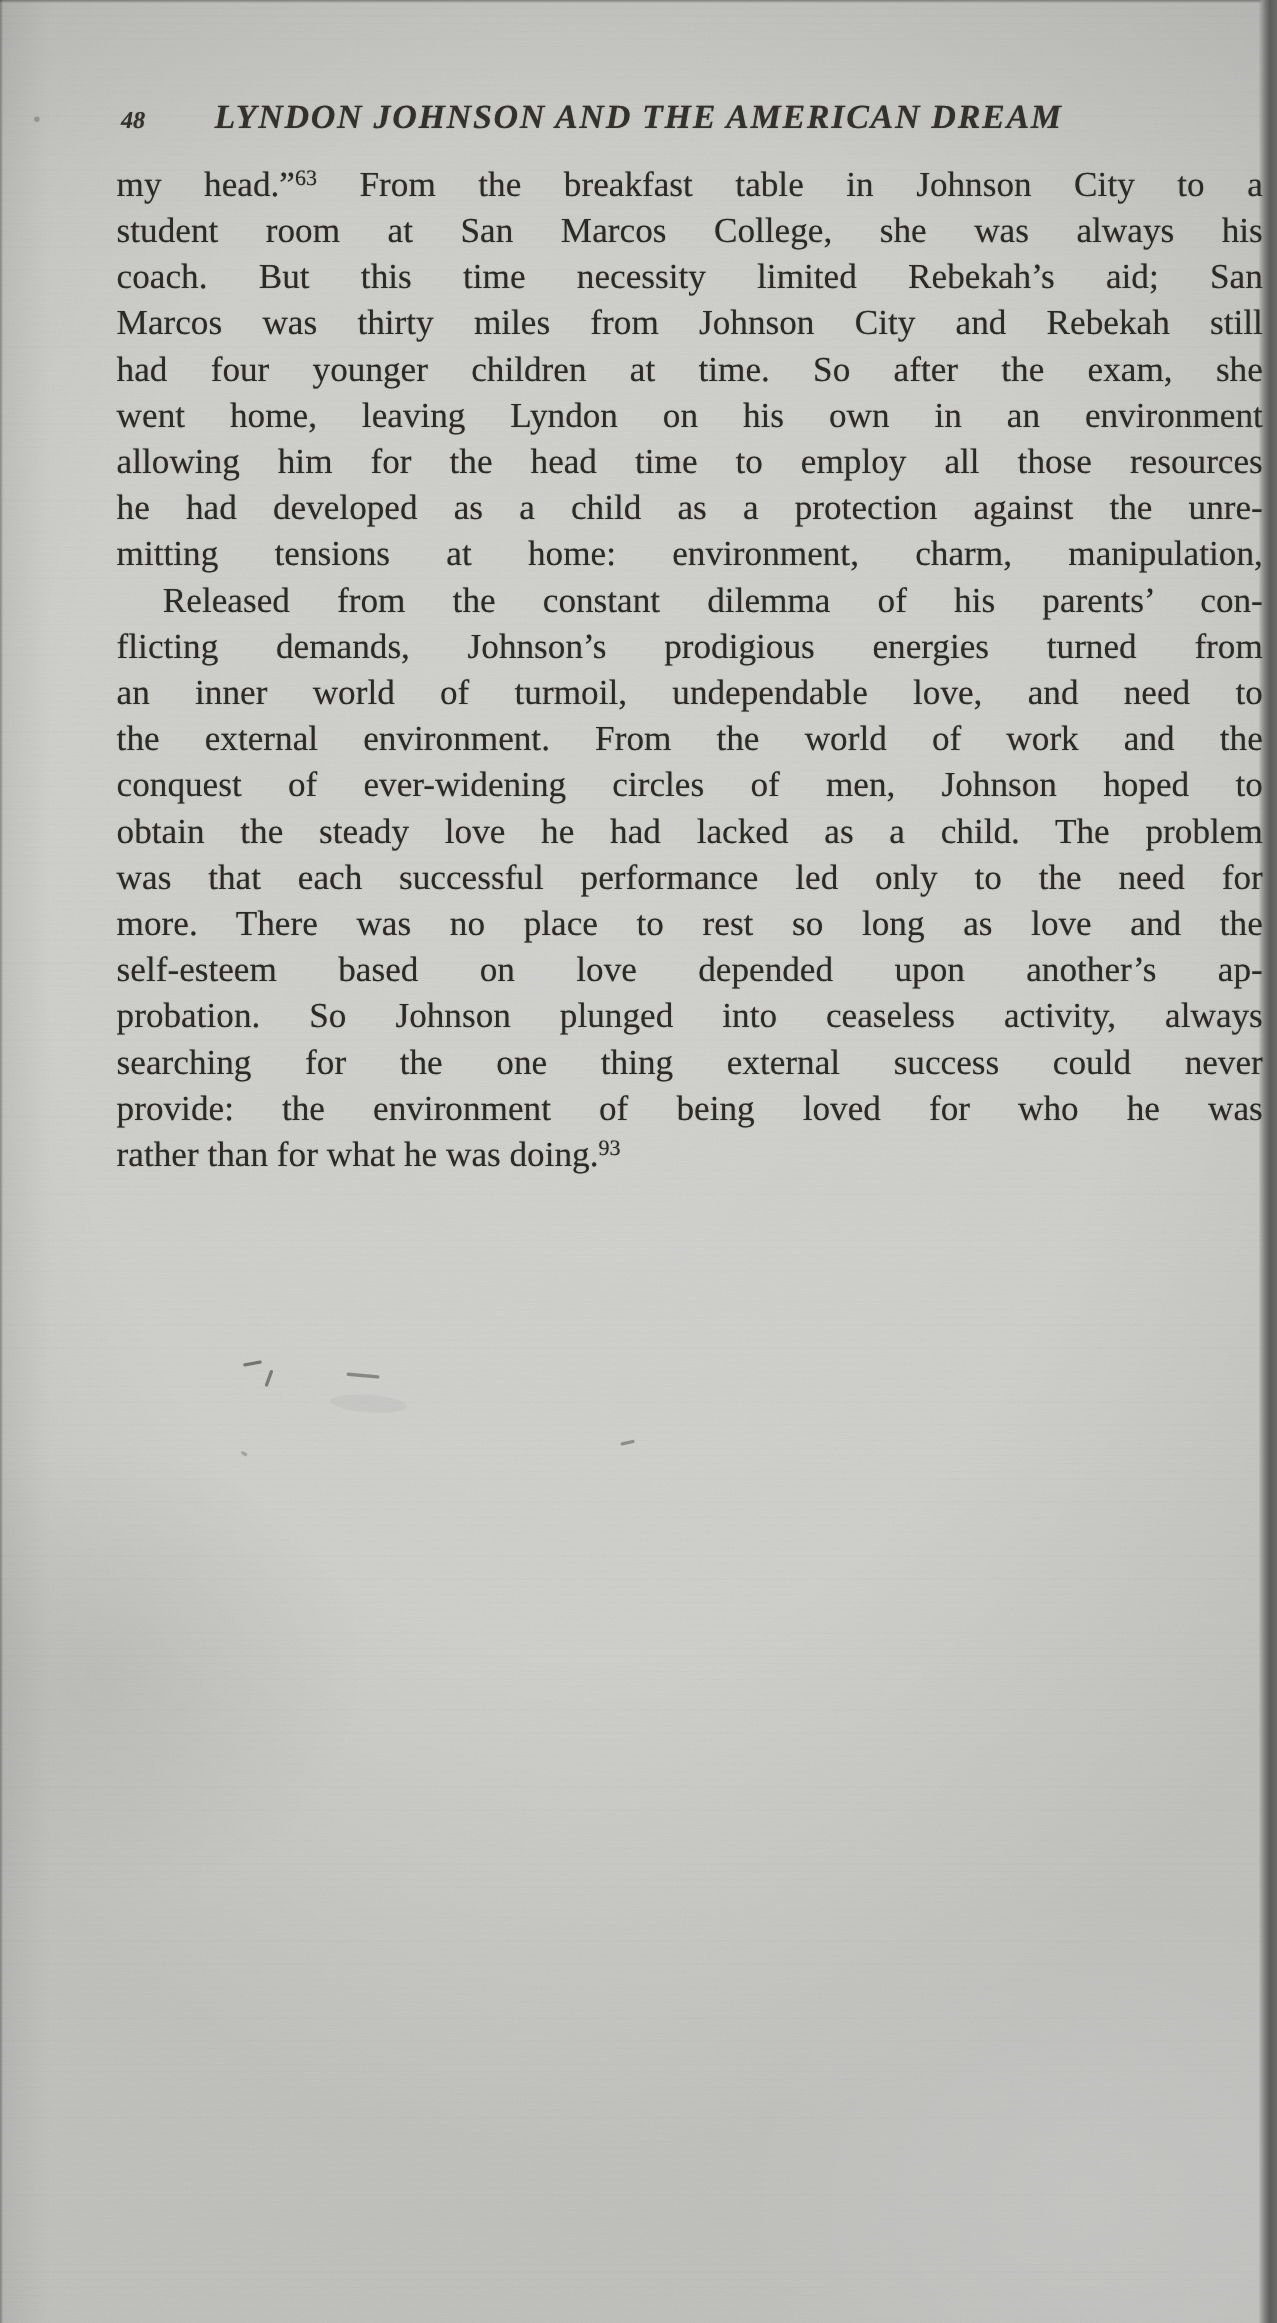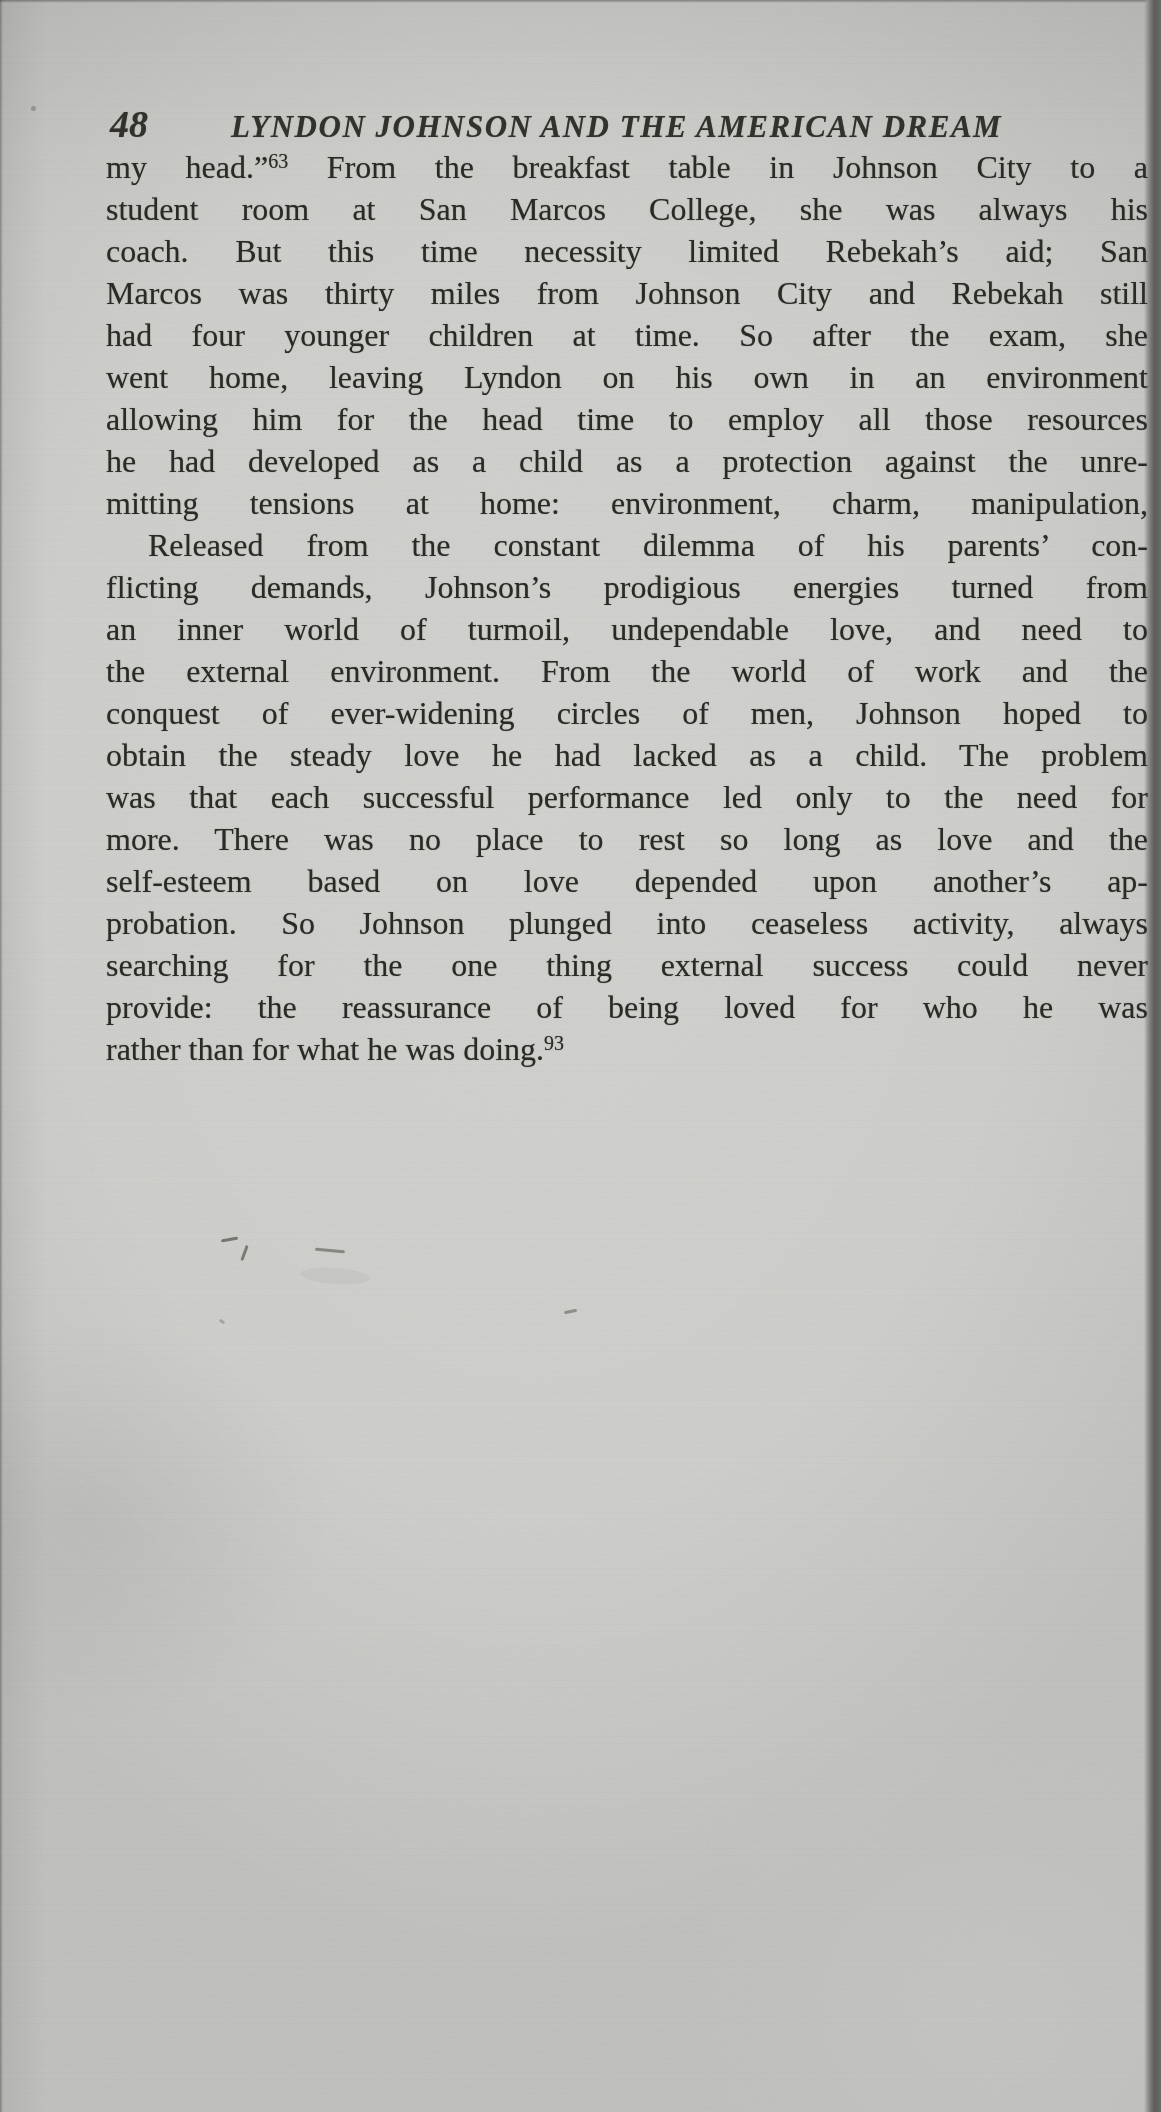--- a/index.html
+++ b/index.html
@@ -57,22 +57,22 @@
     position: absolute;
     top: 88px; left: 110px;
     display: flex;
     align-items: baseline;
     font-style: italic;
     font-weight: bold;
     color: #33312c;
     text-shadow: 0 0 1px rgba(45,43,38,0.45);
     white-space: nowrap;
   }
-  .pagenum { font-size: 38px; margin-top: 14px; }
-  .runtitle { font-size: 31px; margin-left: 83px; letter-spacing: 1.5px; }
+  .pagenum { font-size: 22px; }
+  .runtitle { font-size: 31px; margin-left: 63px; letter-spacing: 1.5px; }
   
   .textblock {
     position: absolute;
     top: 146px; left: 106px;
     width: 1042px;
     color: #2b2a25;
     font-size: 32px;
     text-shadow: 0 0 1px rgba(43,42,37,0.50);
     font-family: Liberation Serif, serif;
   }
@@ -146,21 +146,21 @@
       <div class="bline j">flicting demands, Johnson’s prodigious energies turned from</div>
       <div class="bline j">an inner world of turmoil, undependable love, and need to</div>
       <div class="bline j">the external environment. From the world of work and the</div>
       <div class="bline j">conquest of ever-widening circles of men, Johnson hoped to</div>
       <div class="bline j">obtain the steady love he had lacked as a child. The problem</div>
       <div class="bline j">was that each successful performance led only to the need for</div>
       <div class="bline j">more. There was no place to rest so long as love and the</div>
       <div class="bline j">self-esteem based on love depended upon another’s ap-</div>
       <div class="bline j">probation. So Johnson plunged into ceaseless activity, always</div>
       <div class="bline j">searching for the one thing external success could never</div>
-      <div class="bline j">provide: the reassurance of being loved for who he was</div>
+      <div class="bline j">provide: the environment of being loved for who he was</div>
       <div class="bline"><span>rather than for what he was doing.</span><sup class="fn">93</sup></div>
     </div>
   </div>
 
   <div class="mark m1"></div>
   <div class="mark m2"></div>
   <div class="mark m3"></div>
   <div class="mark m4"></div>
   <div class="mark m5"></div>
   <div class="mark m6"></div>

